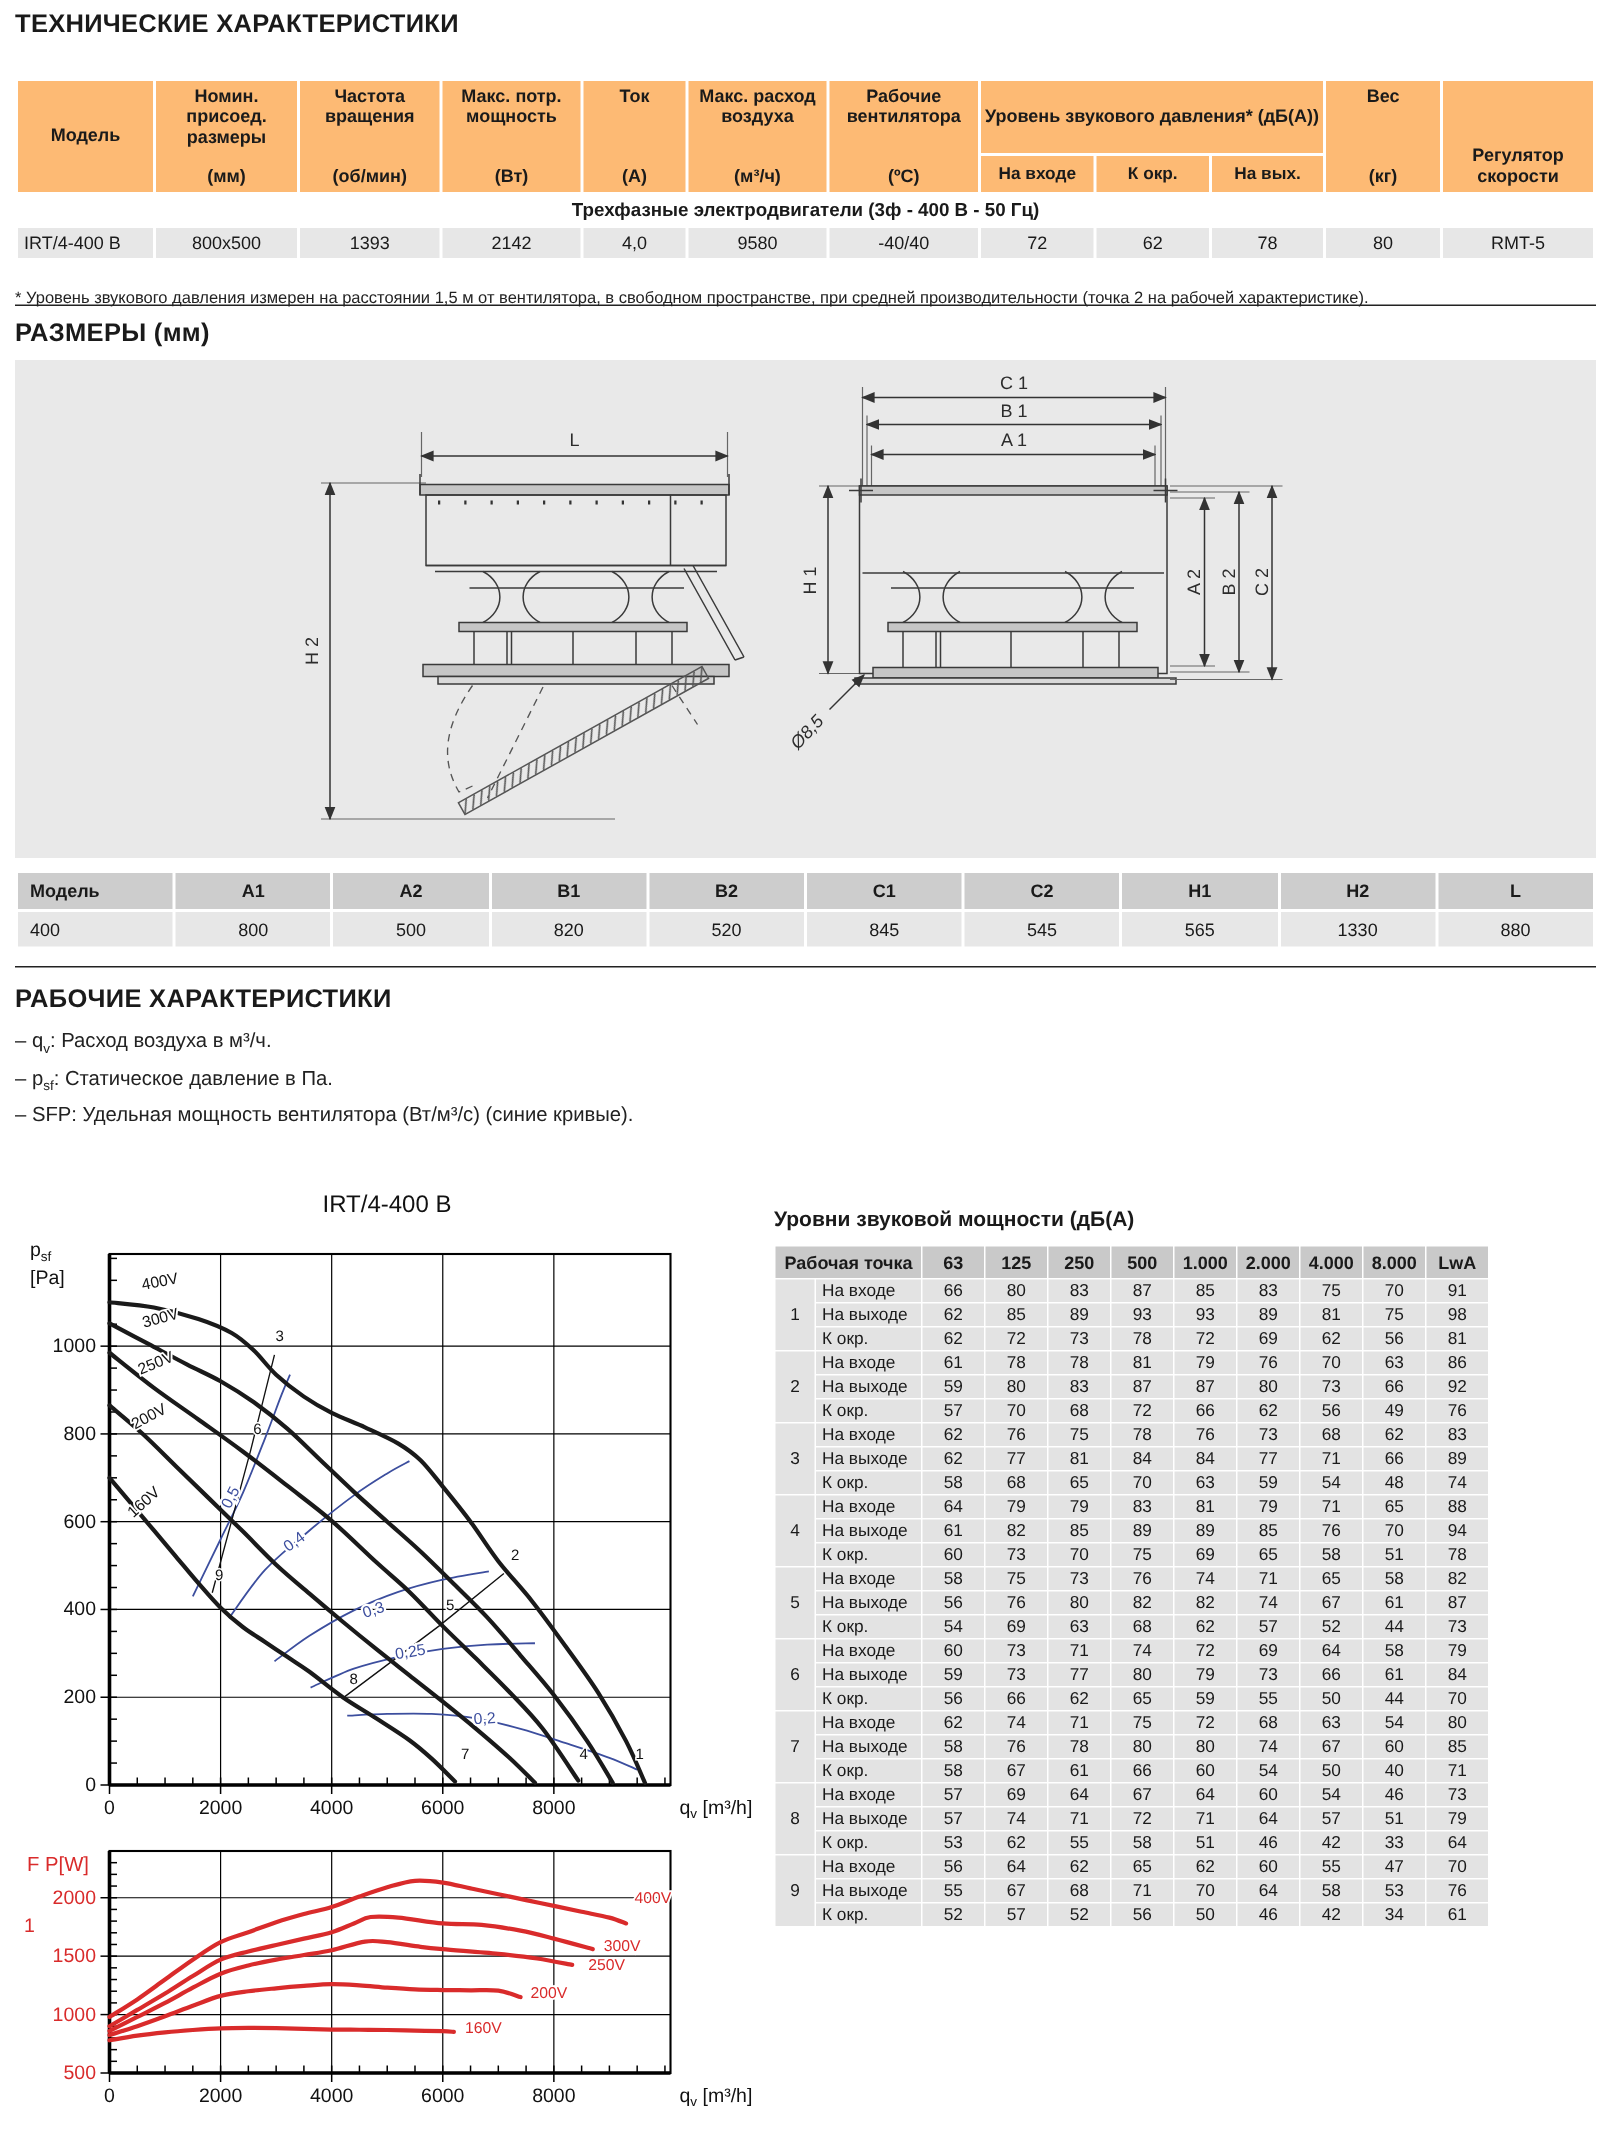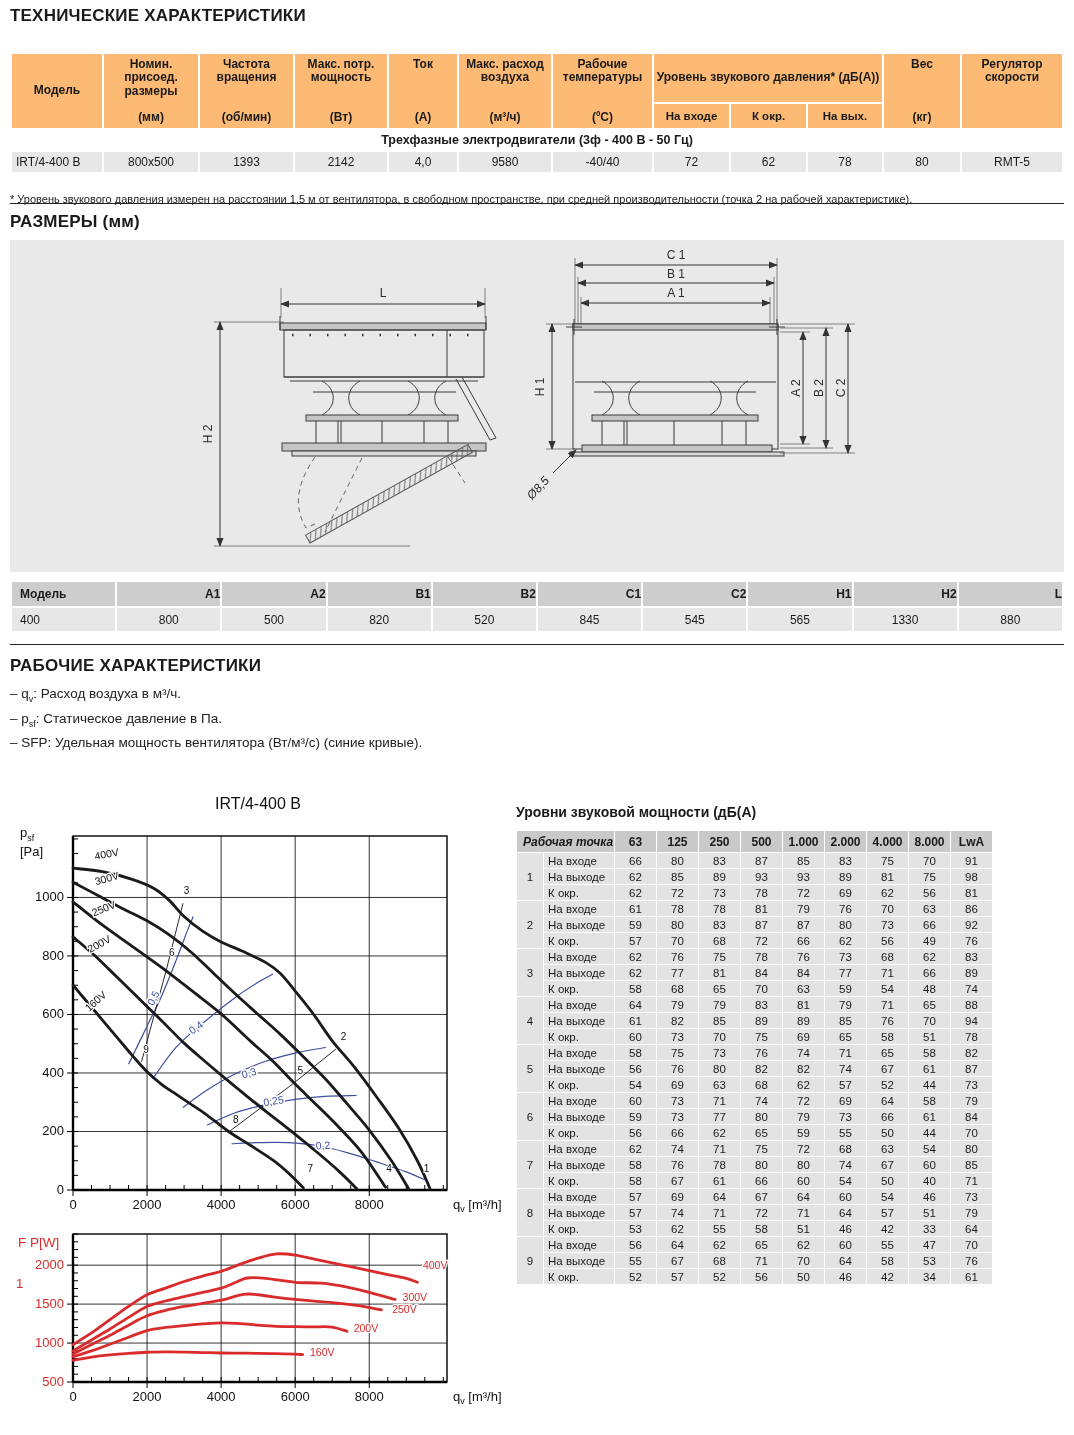--- a/index.html
+++ b/index.html
@@ -8,30 +8,30 @@
   .sec-title{position:absolute;left:10px;font-size:17px;font-weight:bold;letter-spacing:.2px;}
   .divider{position:absolute;left:10px;width:1054px;height:1px;background:#222;}
 
   
   table{border-collapse:separate;border-spacing:2px;table-layout:fixed;}
   td,th{padding:0;margin:0;vertical-align:middle;}
   .tech{position:absolute;left:10px;top:52px;width:1054px;font-size:12px;}
   .tech .th{background:#fdba74;font-weight:bold;text-align:center;line-height:1.12;}
   .tech .hcell{display:flex;flex-direction:column;justify-content:space-between;height:74px;padding:4px 2px;box-sizing:border-box;}
   .tech .hcell.mid{justify-content:center;}
-  .tech .hcell.top{justify-content:flex-start;}
+  .tech .hcell.top{justify-content:flex-end;}
   .tech .grp{height:44px;}
   .tech .sub td{height:24px;font-size:11.5px;}
   .tech .motor td{background:#fff;font-weight:bold;text-align:center;height:20px;font-size:12.5px;}
   .tech .vals td{background:#e7e7e7;text-align:center;height:20px;}
   .tech .vals td:first-child{text-align:left;padding-left:4px;}
   .footnote{position:absolute;left:10px;top:193px;width:1054px;font-size:11px;color:#222;}
 
   .dimtbl{position:absolute;left:10px;top:580px;width:1054px;font-size:12px;}
-  .dimtbl th{background:#cdcdcd;font-weight:bold;text-align:right;height:24px;}
+  .dimtbl th{background:#cdcdcd;font-weight:bold;text-align:center;height:24px;}
   .dimtbl th:first-child{text-align:left;padding-left:8px;}
   .dimtbl td{background:#e7e7e7;text-align:center;height:23px;}
   .dimtbl td:first-child{text-align:left;padding-left:8px;}
 
   
   .panel{position:absolute;left:10px;top:240px;width:1054px;height:332px;background:#e9e9e9;}
   .panel svg{position:absolute;left:0;top:0;}
   .dlabel{position:absolute;font-size:12px;color:#2c2c2c;white-space:nowrap;transform:translate(-50%,0);}
   .dlabel.rot{transform:translate(-50%,-50%) rotate(-90deg);}
   .dlabel.rot45{transform:translate(-50%,-50%) rotate(-47deg);font-style:italic;}
@@ -62,21 +62,21 @@
   .pt-label{font-size:10px;fill:#111;paint-order:stroke;stroke:#fff;stroke-width:2px;}
   .grid{stroke:#000;stroke-width:.8;}
   .minor{stroke:#000;stroke-width:1;}
   .frame{fill:none;stroke:#000;stroke-width:1.4;}
   .axis{stroke:#000;stroke-width:2.4;}
 
   
   .sound-title{position:absolute;left:516px;top:804px;font-size:14px;font-weight:bold;}
   .soundtbl{position:absolute;left:516px;top:830px;width:477px;border-spacing:1.5px;font-size:11.5px;}
   .soundtbl th{background:#c9c9c9;font-weight:bold;text-align:center;height:21px;font-size:12px;}
-  .soundtbl th:first-child{text-align:left;padding-left:6px;font-style:italic;}
+  .soundtbl th:first-child{text-align:left;padding-left:6px;}
   .soundtbl td{background:#e3e3e3;text-align:center;height:15px;}
   .soundtbl td.lab{text-align:left;padding-left:4px;}
 </style>
 </head>
 <body>
 
 <div class="page">
 
   <div class="sec-title" style="top:6px">ТЕХНИЧЕСКИЕ ХАРАКТЕРИСТИКИ</div>
 
@@ -127,21 +127,21 @@
             </div>
           </td>
       <td class="th" rowspan="2">
             <div class="hcell">
               <span>Макс. расход воздуха</span>
               <span>(м³/ч)</span>
             </div>
           </td>
       <td class="th" rowspan="2">
             <div class="hcell">
-              <span>Рабочие температуры</span>
+              <span>Рабочие вентилятора</span>
               <span>(ºС)</span>
             </div>
           </td>
       <td class="th" colspan="3">
             <div class="hcell mid grp">
               <span>Уровень звукового давления* (дБ(А))</span>
             </div>
           </td>
       <td class="th" rowspan="2">
             <div class="hcell">

